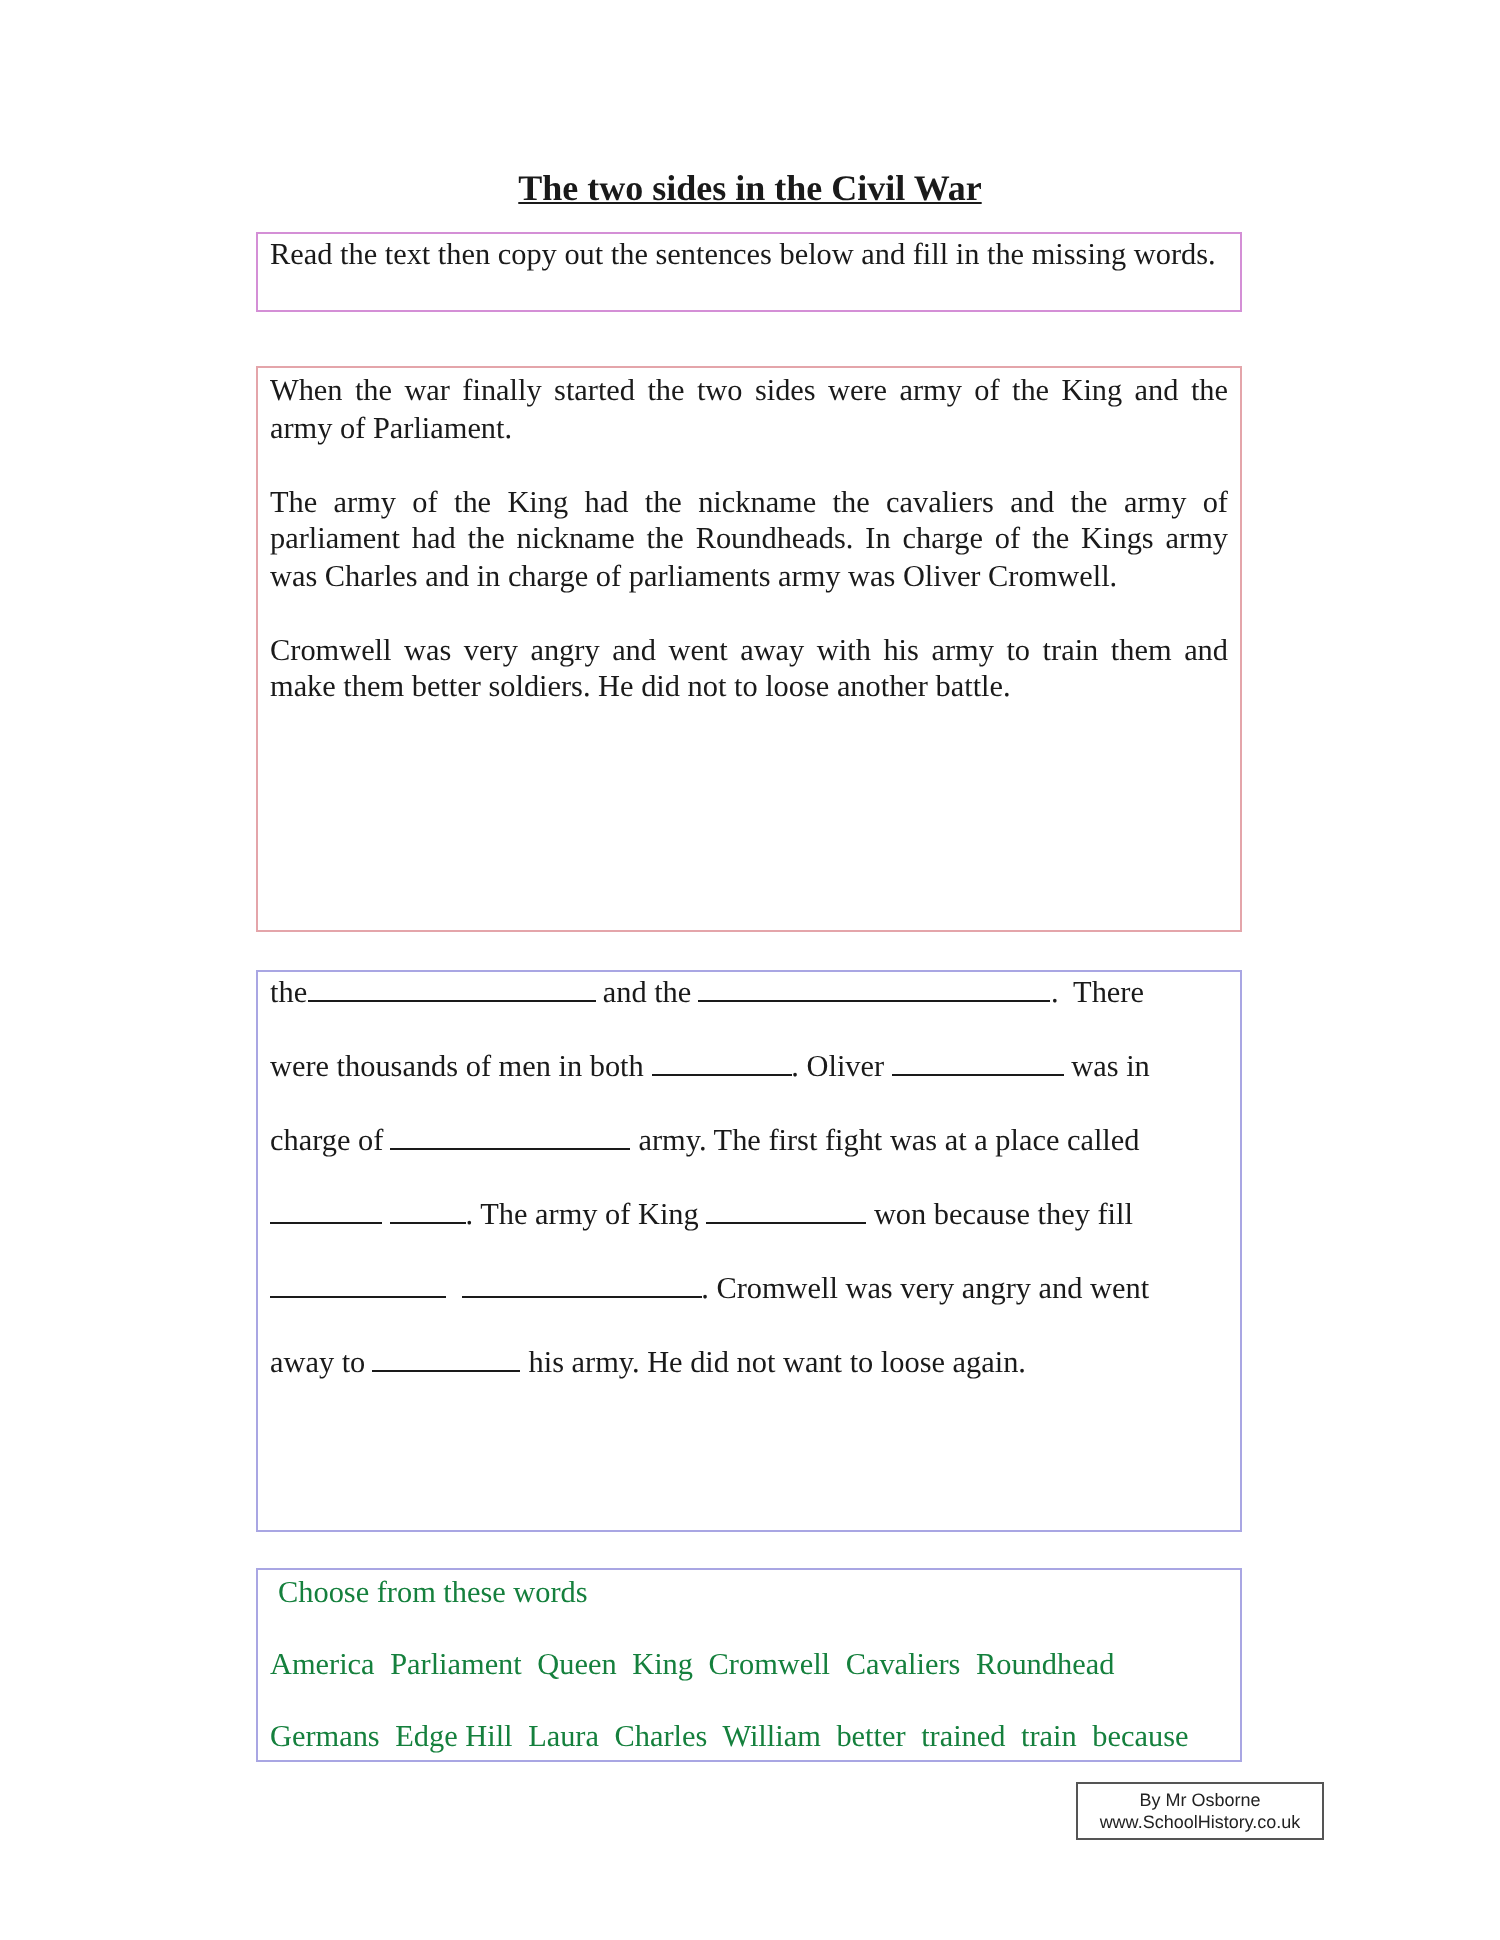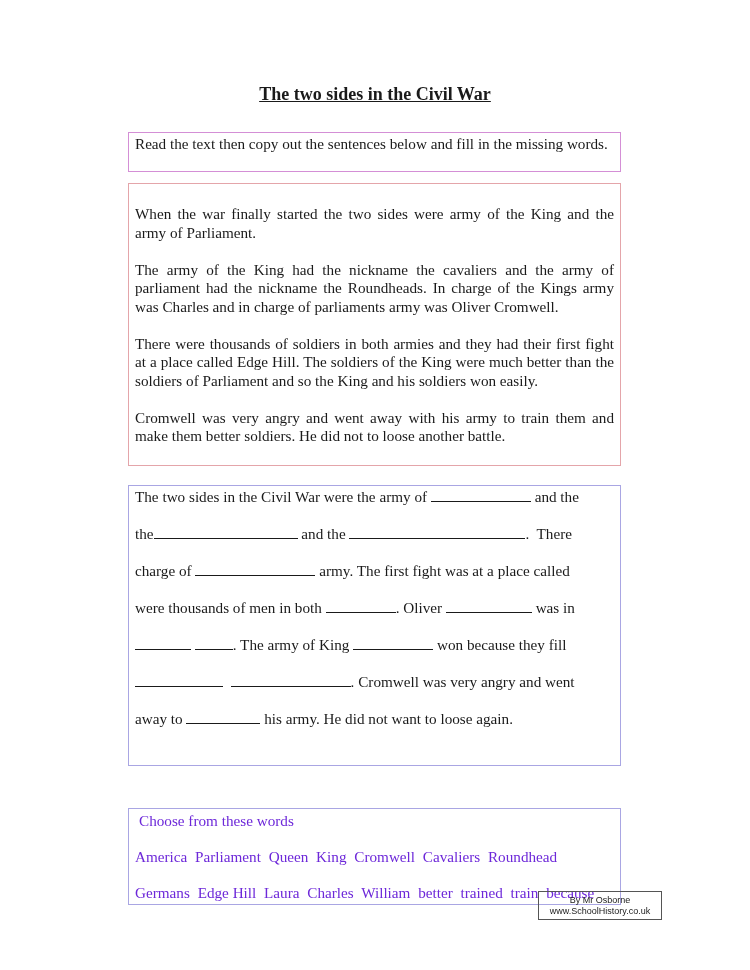--- a/index.html
+++ b/index.html
@@ -1,54 +1,52 @@
 <!DOCTYPE html>
 <html><head>
 <meta charset="utf-8">
 <style>
   html, body { margin: 0; padding: 0; background: #ffffff; }
   body { width: 750px; height: 970px; position: relative; overflow: hidden;
          font-family: "Liberation Serif", "DejaVu Serif", serif; color: #1a1a1a; }
   .title { position: absolute; left: 0; width: 750px; top: 84px; text-align: center;
            font-size: 18px; font-weight: bold; text-decoration: underline; }
   .box { position: absolute; left: 128px; width: 493px; box-sizing: border-box; }
-  .box-instr { top: 132px; height: 40px; border: 1px solid #d48fd6; padding: 2px 6px; font-size: 15.2px; line-height: 18px; text-align: justify; }
-  .box-reading { top: 183px; height: 283px; border: 1px solid #e4a5aa; padding: 21px 6px; font-size: 15.2px; line-height: 18.5px; }
+  .box-instr { top: 116px; height: 40px; border: 1px solid #d48fd6; padding: 2px 6px; font-size: 15.2px; line-height: 18px; text-align: justify; }
+  .box-reading { top: 183px; height: 283px; border: 1px solid #e4a5aa; padding: 3px 6px; font-size: 15.2px; line-height: 18.5px; }
   .box-reading p { margin: 0 0 18.5px 0; text-align: justify; }
   .box-reading p:last-child { margin-bottom: 15px; }
   .box-fill { top: 485px; height: 281px; border: 1px solid #a9a6e3; padding: 0 6px; font-size: 15.2px; }
   .fill-line { height: 37px; line-height: 22px; white-space: nowrap; }
-  .box-words { top: 784px; height: 97px; border: 1px solid #a9a6e3; padding: 0 6px; font-size: 15.2px; color: #6d28d9; margin-top: 24px; }
+  .box-words { top: 784px; height: 97px; border: 1px solid #a9a6e3; padding: 0 6px; font-size: 15.2px; color: #15803d; }
   .words-heading { line-height: 22px; margin-top: 1px; padding-left: 4px; }
   .words-row { line-height: 22px; margin-top: 14px; white-space: nowrap; }
   .words-row span { margin-right: 4px; }
   .credit { position: absolute; left: 538px; top: 891px; width: 124px; height: 29px; box-sizing: border-box;
             border: 1px solid #555; font-family: "Liberation Sans", "DejaVu Sans", sans-serif;
             font-size: 9px; line-height: 11px; text-align: center; padding-top: 3px; color: #222; }
   .blank { display: inline-block; border-bottom: 1px solid #1a1a1a; height: 14px; vertical-align: baseline; }
 </style>
 </head>
 <body>
 
 <div class="title">The two sides in the Civil War</div>
 
 <div class="box box-instr">Read the text then copy out the sentences below and fill in the missing words.</div>
 
 <div class="box box-reading">
   <p>When the war finally started the two sides were army of the King and the army of Parliament.</p>
   <p>The army of the King had the nickname the cavaliers and the army of parliament had the nickname the Roundheads. In charge of the Kings army was Charles and in charge of parliaments army was Oliver Cromwell.</p>
-  <p>There were thousands of soldiers in both armies and they had their first fight at a place called Edge Hill. The soldiers of the King were much better than the soldiers of Parliament and so the King and his soldiers won easily.</p>
   <p>Cromwell was very angry and went away with his army to train them and make them better soldiers. He did not to loose another battle.</p>
 </div>
 
 <div class="box box-fill" id="fill-box">
-    <div class="fill-line" style="margin-top: 0px;"><span style="white-space: pre;">The two sides in the Civil War were the army of </span><span class="blank" style="width: 100px;"></span><span style="white-space: pre;"> and the</span></div>
     <div class="fill-line"><span style="white-space: pre;">the</span><span class="blank" style="width: 144px;"></span><span style="white-space: pre;"> and the </span><span class="blank" style="width: 176px;"></span><span style="white-space: pre;">.  There</span></div>
+    <div class="fill-line"><span style="white-space: pre;">were thousands of men in both </span><span class="blank" style="width: 70px;"></span><span style="white-space: pre;">. Oliver </span><span class="blank" style="width: 86px;"></span><span style="white-space: pre;"> was in</span></div>
     <div class="fill-line"><span style="white-space: pre;">charge of </span><span class="blank" style="width: 120px;"></span><span style="white-space: pre;"> army. The first fight was at a place called</span></div>
-    <div class="fill-line"><span style="white-space: pre;">were thousands of men in both </span><span class="blank" style="width: 70px;"></span><span style="white-space: pre;">. Oliver </span><span class="blank" style="width: 86px;"></span><span style="white-space: pre;"> was in</span></div>
     <div class="fill-line"><span class="blank" style="width: 56px;"></span><span style="white-space: pre;"> </span><span class="blank" style="width: 38px;"></span><span style="white-space: pre;">. The army of King </span><span class="blank" style="width: 80px;"></span><span style="white-space: pre;"> won because they fill</span></div>
     <div class="fill-line"><span class="blank" style="width: 88px;"></span><span style="white-space: pre;">  </span><span class="blank" style="width: 120px;"></span><span style="white-space: pre;">. Cromwell was very angry and went</span></div>
     <div class="fill-line"><span style="white-space: pre;">away to </span><span class="blank" style="width: 74px;"></span><span style="white-space: pre;"> his army. He did not want to loose again.</span></div>
   </div>
 
 <div class="box box-words">
   <div class="words-heading">Choose from these words</div>
   <div class="words-row" id="words-row1"><span>America</span> <span>Parliament</span> <span>Queen</span> <span>King</span> <span>Cromwell</span> <span>Cavaliers</span> <span>Roundhead</span> </div>
   <div class="words-row" id="words-row2"><span>Germans</span> <span>Edge Hill</span> <span>Laura</span> <span>Charles</span> <span>William</span> <span>better</span> <span>trained</span> <span>train</span> <span>because</span> </div>
 </div>

